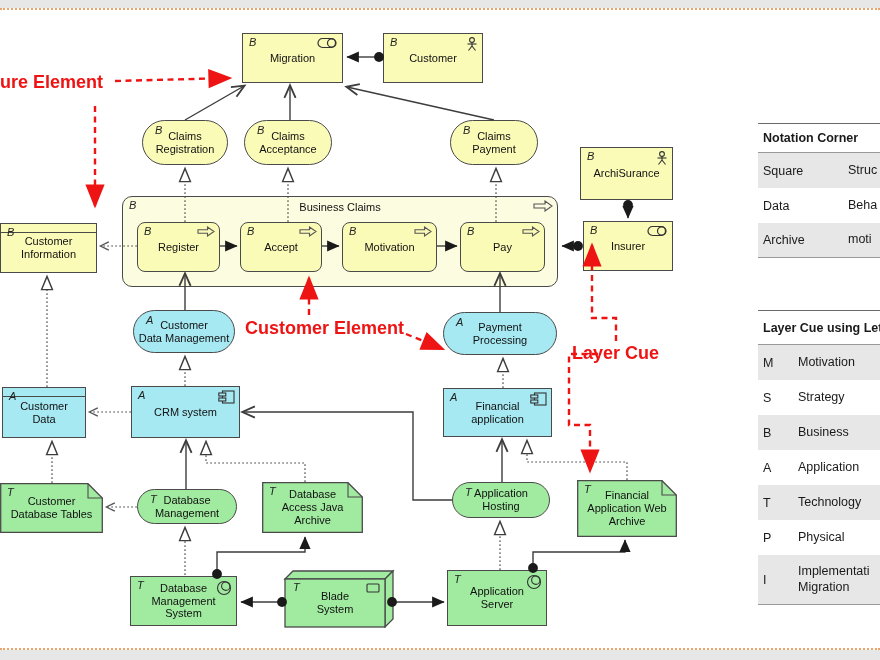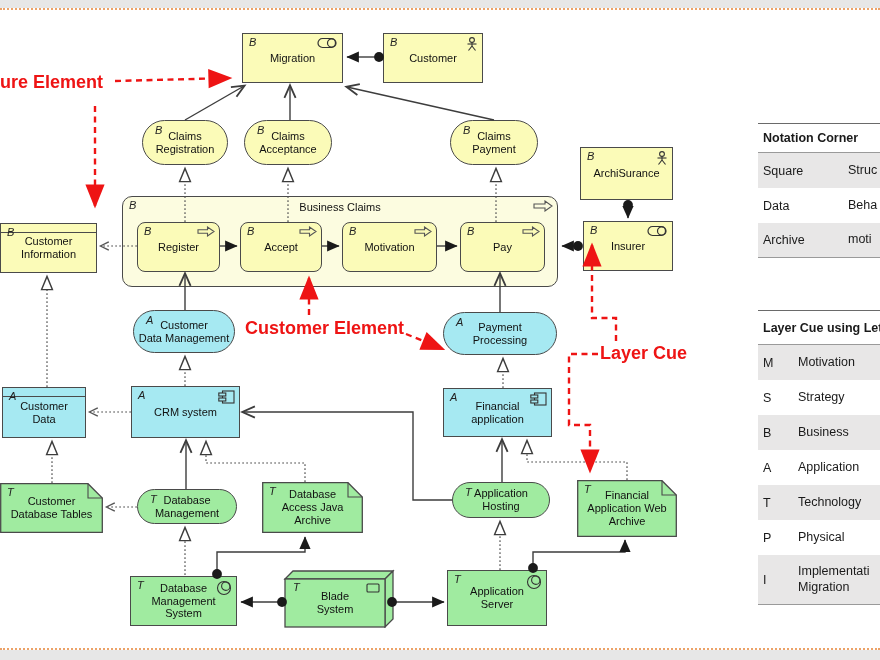--- a/index.html
+++ b/index.html
@@ -336,21 +336,21 @@
     <path d="M95,106 L95,206" marker-end="url(#mRed)"></path>
     <path d="M309,315 L309,278" marker-end="url(#mRed)"></path>
     <path d="M406,334 L443,349" marker-end="url(#mRed)"></path>
     <path d="M616,341 L616,318 L592,318 L592,245" marker-end="url(#mRed)"></path>
     <path d="M598,354 L569,354 L569,425 L590,425 L590,471" marker-end="url(#mRed)"></path>
   </g>
 </svg>
 
 <div class="red-label" style="left:0px;top:72px;">ure Element</div>
 <div class="red-label" style="left:245px;top:318px;">Customer Element</div>
-<div class="red-label" style="left:600px;top:343px;">Layer Cue</div>
+<div class="red-label" style="left:572px;top:343px;">Layer Cue</div>
 
 <div class="tbl" style="left:758px;top:123px;width:130px;">
   <div class="hdr" style="height:30px;">Notation Corner</div>
   <div class="trow alt" style="height:35px;">
     <span class="c1" style="width:85px;">Square</span>
     <span class="c2">Struc</span>
   </div>
   <div class="trow" style="height:35px;">
     <span class="c1" style="width:85px;">Data</span>
     <span class="c2">Beha</span>

